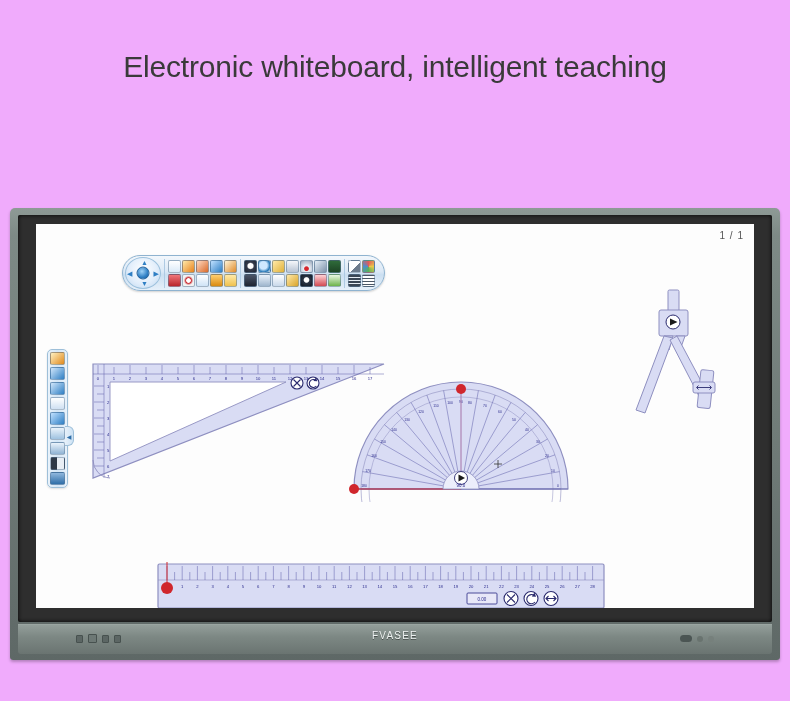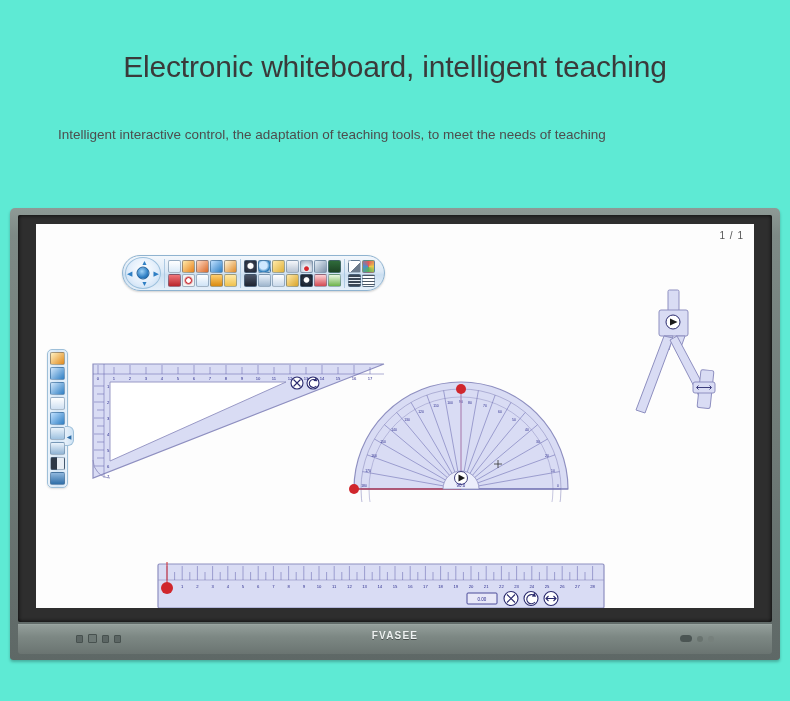--- a/index.html
+++ b/index.html
@@ -4,21 +4,21 @@
 <title>Electronic whiteboard, intelligent teaching</title>
 <style>
   * { box-sizing: border-box; }
   html, body {
     margin: 0; padding: 0;
     width: 790px; height: 701px;
     background: #ffffff;
     font-family: "Liberation Sans", sans-serif;
     overflow: hidden;
   }
-  #page { position: relative; width: 790px; height: 701px; background:#5eead4; }
+  #page { position: relative; width: 790px; height: 701px; background:#f0abfc; }
 
   
   .headline {
     position: absolute; left: 0; top: 50px; width: 790px;
     text-align: center;
     font-size: 30px; font-weight: 400; color: #3a3a3a;
     letter-spacing: -0.2px;
     font-family: "Liberation Sans", sans-serif;
   }
   .subcopy {
@@ -53,21 +53,21 @@
   }
   .chin {
     position: absolute; left: 8px; right: 8px; bottom: 6px; height: 30px;
     background: linear-gradient(180deg,#939e9a 0%, #7d8884 40%, #6a7471 100%);
     border-radius: 0 0 3px 3px;
     border-top: 1px solid #9aa5a1;
   }
   .brand {
     position: absolute; left: 0; right: 0; top: 5px;
     text-align: center;
-    font-size: 10px; font-weight: bold; letter-spacing: 1.2px;
+    font-size: 10px; font-weight: normal; letter-spacing: 1.2px;
     color: #eef2f1;
     text-shadow: 0 1px 0 rgba(0,0,0,.4);
     font-family: "Liberation Sans", sans-serif;
   }
   .ports { position:absolute; left: 58px; top: 9px; display:flex; gap:5px; align-items:center; }
   .port { width:7px; height:8px; background:#5c6664; border:1px solid #47514f; border-radius:1px; }
   .port.sq { width:9px; height:9px; background:#6d7875; }
   .ir { position:absolute; right: 58px; top: 10px; display:flex; gap:5px; align-items:center;}
   .ir-dot { width:12px; height:7px; background:#4b5553; border-radius:6px; }
   .ir-dot.small { width:6px; height:6px; border-radius:50%; background:#69736f; }
@@ -175,21 +175,20 @@
   .valuetext { fill: #2a2a8c; font-size: 4.5px; font-family:"Liberation Sans", sans-serif; }
 </style>
 </head>
 <body>
 
 <div id="page">
 
   <div class="headline">Electronic whiteboard, intelligent teaching</div>
 
   <div class="subcopy">
-    <span class="line">Intelligent interactive control, the adaptation of teaching tools, to meet the needs of teaching</span>
   </div>
 
   <div class="monitor">
     <div class="bezel-outer"></div>
     <div class="bezel-inner"></div>
 
     <div class="screen">
 
       <div class="page-indicator">1 / 1</div>
 

